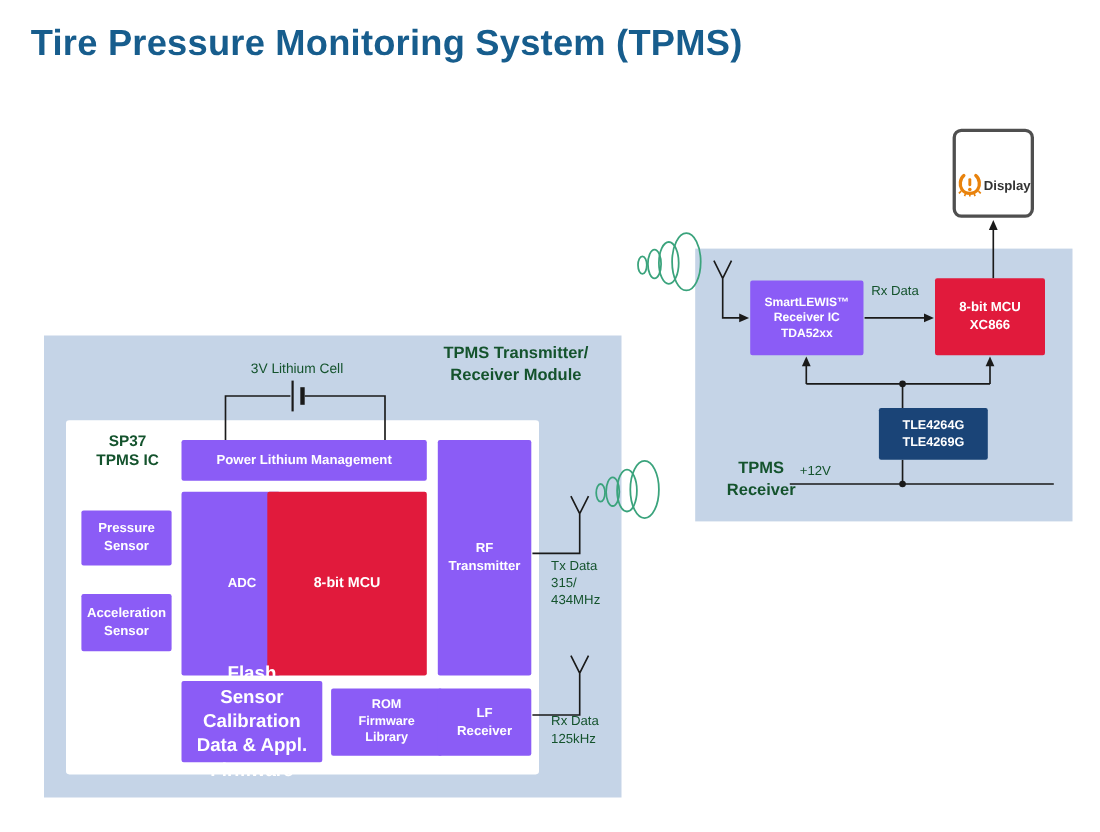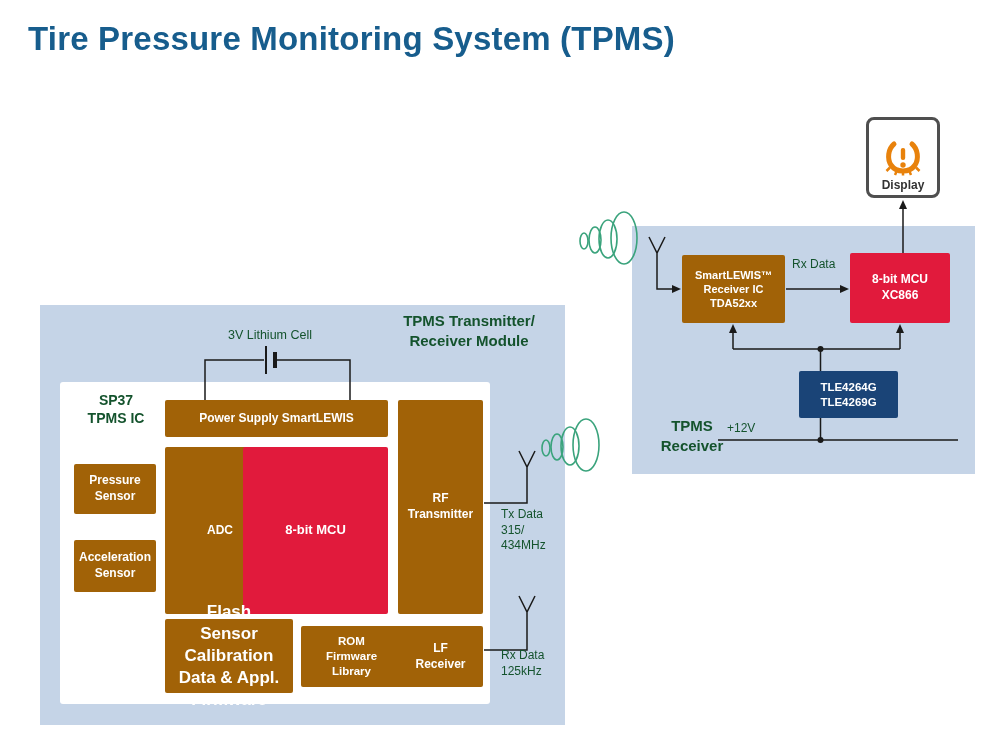--- a/index.html
+++ b/index.html
@@ -15,21 +15,21 @@
   #tx-panel { left:40px; top:305px; width:525px; height:420px; }
   #rx-panel { left:632px; top:226px; width:343px; height:248px; }
   .whitebox { position:absolute; left:60px; top:382px; width:430px; height:322px;
     background:#ffffff; border-radius:3px; z-index:2; }
   .overlay { position:absolute; left:0; top:0; z-index:3; pointer-events:none; }
   .block {
     position:absolute; z-index:4; display:flex; align-items:center; justify-content:center;
     text-align:center; color:#ffffff; font-weight:700; font-size:12px; line-height:1.3;
     white-space:pre-line; border-radius:2px;
   }
-  .blue { background:#a16207; }
+  .blue { background:#8b5cf6; }
   .red  { background:#e11a3c; }
   .navy { background:#1a4477;margin-left:28px; }
   .label {
     position:absolute; z-index:4; color:#14532d; white-space:pre-line; line-height:1.3;
     font-size:12px;
   }
   .bold { font-weight:700; }
   .center { text-align:center; }
   #module-label { left:383px; top:311px; width:172px; font-size:15px; }
   #battery-label { left:198px; top:327px; width:144px; font-size:12.5px; }
@@ -47,21 +47,21 @@
   #b-mcu   { left:243px; top:447px; width:145px; height:167px; font-size:13px; }
   #b-flash { left:165px; top:619px; width:128px; height:74px; font-size:17px; }
   #b-rom   { left:301px; top:626px; width:101px;  height:61px; font-size:11.5px; }
   #b-lfrx  { left:398px; top:626px; width:85px;  height:61px; }
   #b-smart { left:682px; top:255px; width:103px; height:68px; font-size:11px; }
   #b-rxmcu { left:850px; top:253px; width:100px; height:70px; }
   #b-tle   { left:771px; top:371px; width:99px;  height:47px; font-size:11.5px; }
   .display-box {
     position:absolute; left:866px; top:117px; width:74px; height:81px; z-index:4;
     background:#ffffff; border:3px solid #4f4f4f; border-radius:8px;
-    display:flex; flex-direction:column; align-items:center; justify-content:flex-start;
+    display:flex; flex-direction:row; align-items:center; justify-content:flex-start;
     box-sizing:border-box; padding-top:20px;
   }
   .display-label { font-size:12px; font-weight:700; color:#333333; margin-top:2px; }
 </style>
 </head>
 <body>
 
 <div class="canvas">
 
   <h1 class="title">Tire Pressure Monitoring System (TPMS)</h1>
@@ -119,21 +119,21 @@
 Receiver Module</div>
   <div class="label center" id="battery-label">3V Lithium Cell</div>
   <div class="label bold center" id="chip-label">SP37
 TPMS IC</div>
   <div class="label" id="tx-data-label">Tx Data
 315/
 434MHz</div>
   <div class="label" id="rx-data-label">Rx Data
 125kHz</div>
 
-  <div class="block blue" id="b-psm">Power Supply SmartLEWIS</div>
+  <div class="block blue" id="b-psm">Power Lithium Management</div>
   <div class="block blue" id="b-rftx">RF
 Transmitter</div>
   <div class="block blue" id="b-press">Pressure
 Sensor</div>
   <div class="block blue" id="b-accel">Acceleration
 Sensor</div>
   <div class="block blue" id="b-adc">ADC</div>
   <div class="block red" id="b-mcu">8-bit MCU</div>
   <div class="block blue" id="b-flash">Flash
 Sensor Calibration

